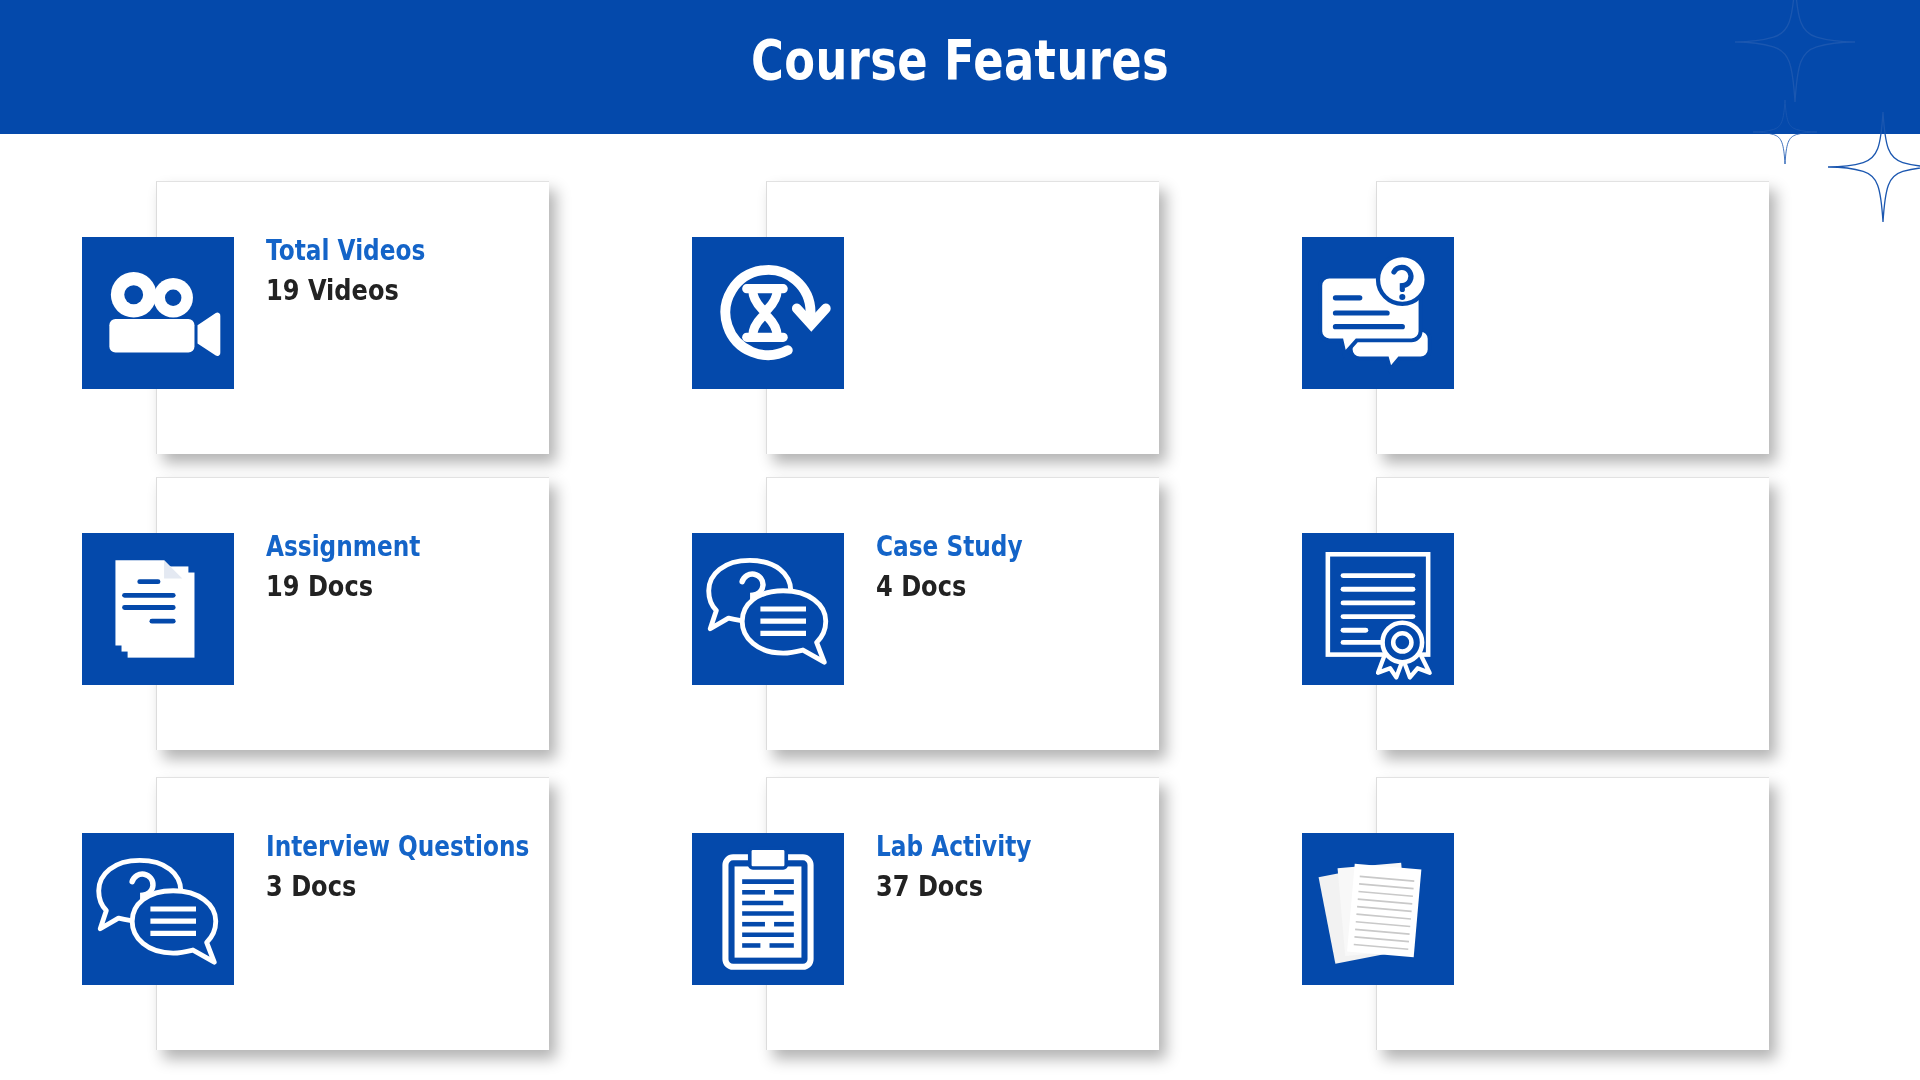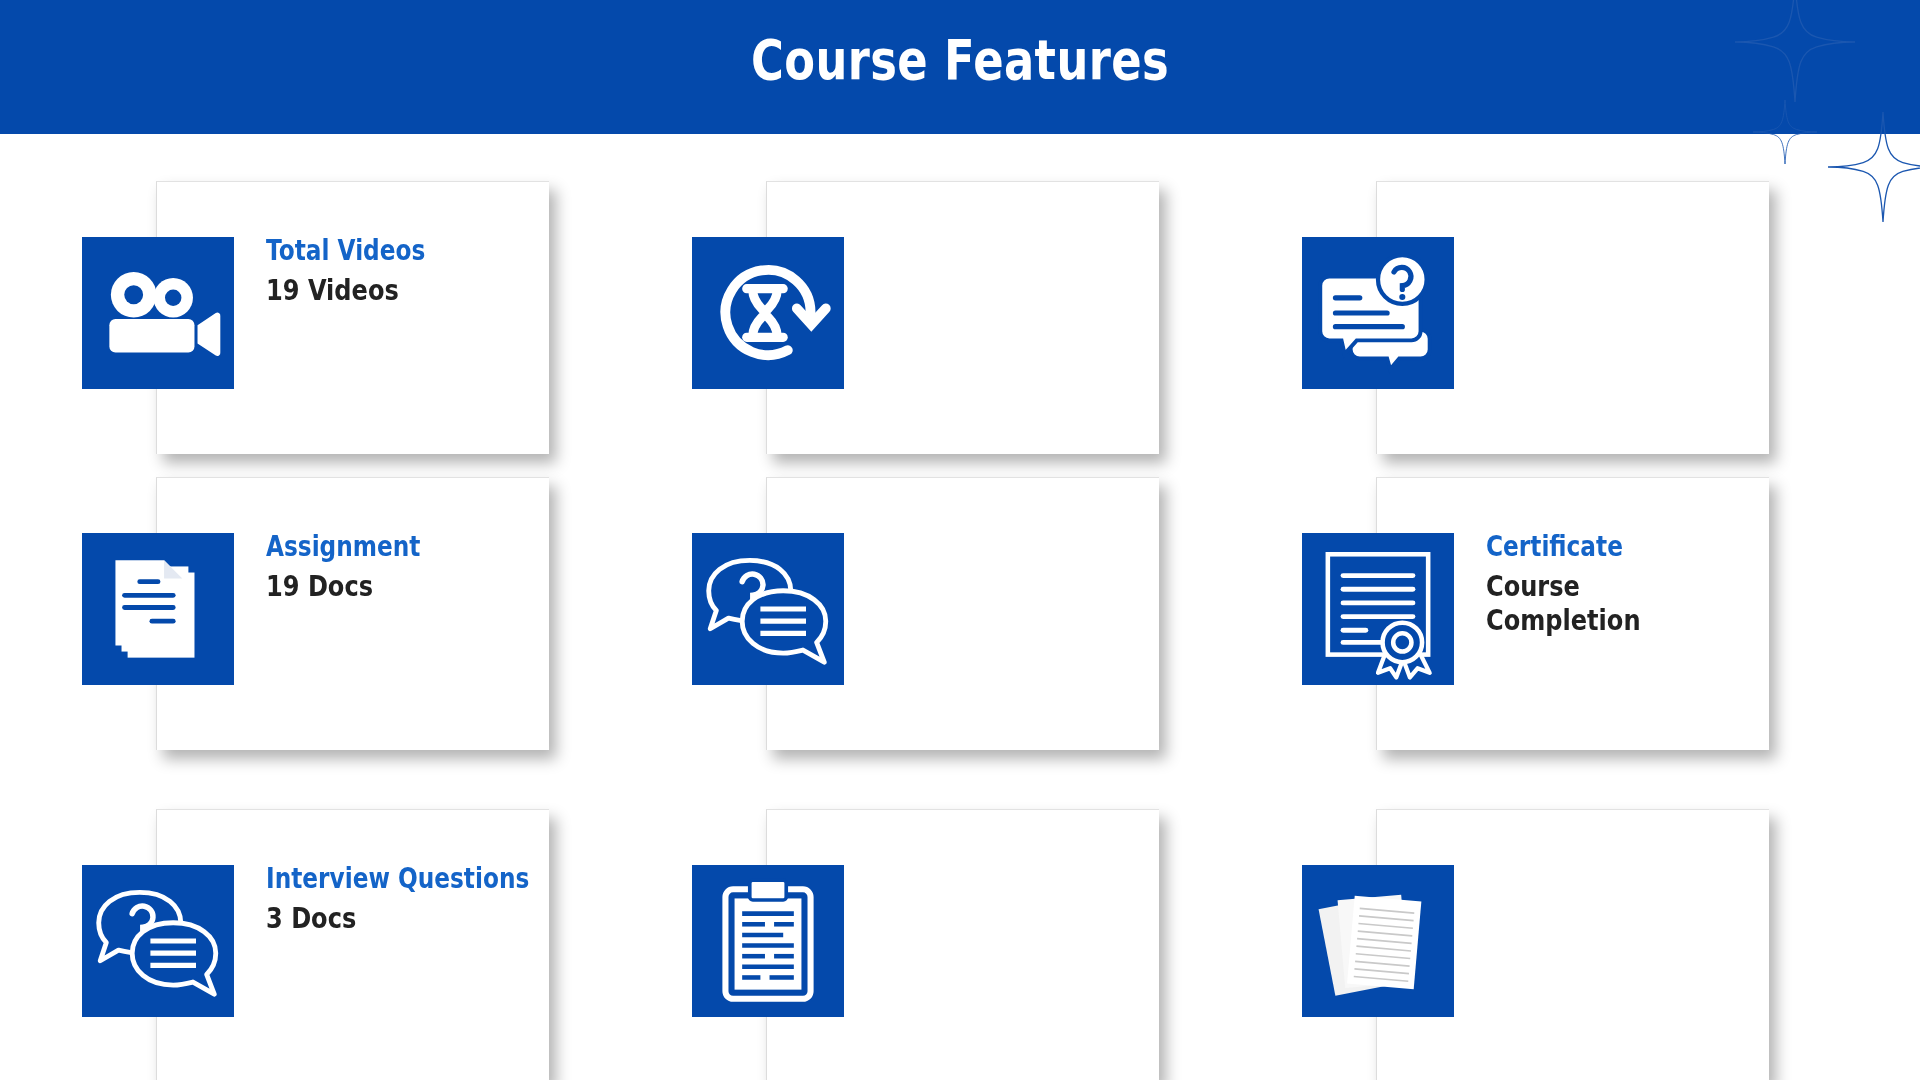--- a/index.html
+++ b/index.html
@@ -71,21 +71,21 @@
   .card-cell {
     position: absolute;
     width: 466px;
     height: 272px;
   }
   .card-cell.col0 { left: 82px; }
   .card-cell.col1 { left: 692px; }
   .card-cell.col2 { left: 1302px; }
   .card-cell.row0 { top: 50px; }
   .card-cell.row1 { top: 346px; }
-  .card-cell.row2 { top: 646px; margin-top: 32px; }
+  .card-cell.row2 { top: 646px; }
 
   .card-panel {
     position: absolute;
     left: 74px;
     top: 0;
     width: 392px;
     height: 272px;
     background: #ffffff;
     border-top: 1px solid #e2e2e2;
     border-left: 1px solid #dcdcdc;
@@ -254,44 +254,44 @@
         <path d="M33 32 A7 7 0 1 1 40 41 V44" fill="none" stroke="#ffffff" stroke-width="3.6" stroke-linecap="round"></path>
         <circle cx="40" cy="49.5" r="1.9" fill="#ffffff"></circle>
         <path d="M60 38 C77 38 88 47 88 58 C88 63 86 68 82 72 L87 85 L73 77 C69 78 65 79 60 79 C43 79 33 69 33 58 C33 47 43 38 60 38 Z" fill="#0449ab" stroke="#ffffff" stroke-width="3.2" stroke-linejoin="round"></path>
         <g stroke="#ffffff" stroke-width="3.4" stroke-linecap="butt">
           <line x1="45" y1="50" x2="75" y2="50"></line>
           <line x1="45" y1="58" x2="75" y2="58"></line>
           <line x1="45" y1="66" x2="75" y2="66"></line>
         </g>
       </svg>
     </div>
+    <div class="card-text">
+      <div class="card-title">Case Study</div>
+      <div class="card-value">4 Docs</div>
+    </div>
   </div>
 
   <div class="card-cell row1 col2">
     <div class="card-panel"></div>
     <div class="icon-tile">
       <svg viewBox="0 0 100 100">
         <rect x="17" y="14" width="66" height="66" fill="none" stroke="#ffffff" stroke-width="3"></rect>
         <g stroke="#ffffff" stroke-width="3.2" stroke-linecap="round">
           <line x1="27" y1="28" x2="73" y2="28"></line>
           <line x1="27" y1="37" x2="73" y2="37"></line>
           <line x1="27" y1="46" x2="73" y2="46"></line>
           <line x1="27" y1="55" x2="73" y2="55"></line>
           <line x1="27" y1="64" x2="42" y2="64"></line>
           <line x1="27" y1="72" x2="52" y2="72"></line>
         </g>
         <path d="M56 76 L50 92 L58 89 L62 95 L68 79 Z" fill="#0449ab" stroke="#ffffff" stroke-width="2.8" stroke-linejoin="round"></path>
         <path d="M76 76 L84 92 L76 89 L71 95 L65 79 Z" fill="#0449ab" stroke="#ffffff" stroke-width="2.8" stroke-linejoin="round"></path>
         <circle cx="66" cy="72" r="13" fill="#0449ab" stroke="#ffffff" stroke-width="3"></circle>
         <circle cx="66" cy="72" r="6" fill="#0449ab" stroke="#ffffff" stroke-width="3"></circle>
       </svg>
-    </div>
-    <div class="card-text">
-      <div class="card-title">Certificate</div>
-      <div class="card-value">Course Completion</div>
     </div>
   </div>
 
   <div class="card-cell row2 col0">
     <div class="card-panel"></div>
     <div class="icon-tile">
       <svg viewBox="0 0 100 100">
         <path d="M38 18 C55 18 65 27 65 38 C65 49 55 58 38 58 C33 58 28 57 24 56 L12 63 L16 51 C12 47 11 43 11 38 C11 27 21 18 38 18 Z" fill="none" stroke="#ffffff" stroke-width="3.2" stroke-linejoin="round"></path>
         <path d="M33 32 A7 7 0 1 1 40 41 V44" fill="none" stroke="#ffffff" stroke-width="3.6" stroke-linecap="round"></path>
         <circle cx="40" cy="49.5" r="1.9" fill="#ffffff"></circle>
@@ -323,20 +323,24 @@
           <line x1="33" y1="46" x2="60" y2="46"></line>
           <line x1="33" y1="53" x2="67" y2="53"></line>
           <line x1="33" y1="60" x2="48" y2="60"></line>
           <line x1="54" y1="60" x2="67" y2="60"></line>
           <line x1="33" y1="67" x2="67" y2="67"></line>
           <line x1="33" y1="74" x2="45" y2="74"></line>
           <line x1="51" y1="74" x2="67" y2="74"></line>
         </g>
       </svg>
     </div>
+    <div class="card-text">
+      <div class="card-title">Lab Activity</div>
+      <div class="card-value">37 Docs</div>
+    </div>
   </div>
 
   <div class="card-cell row2 col2">
     <div class="card-panel"></div>
     <div class="icon-tile">
       <svg viewBox="0 0 100 100">
         <g transform="rotate(-11 50 52)">
           <rect x="16" y="22" width="42" height="58" fill="#f2f2f2"></rect>
         </g>
         <g transform="rotate(-5 50 52)">

